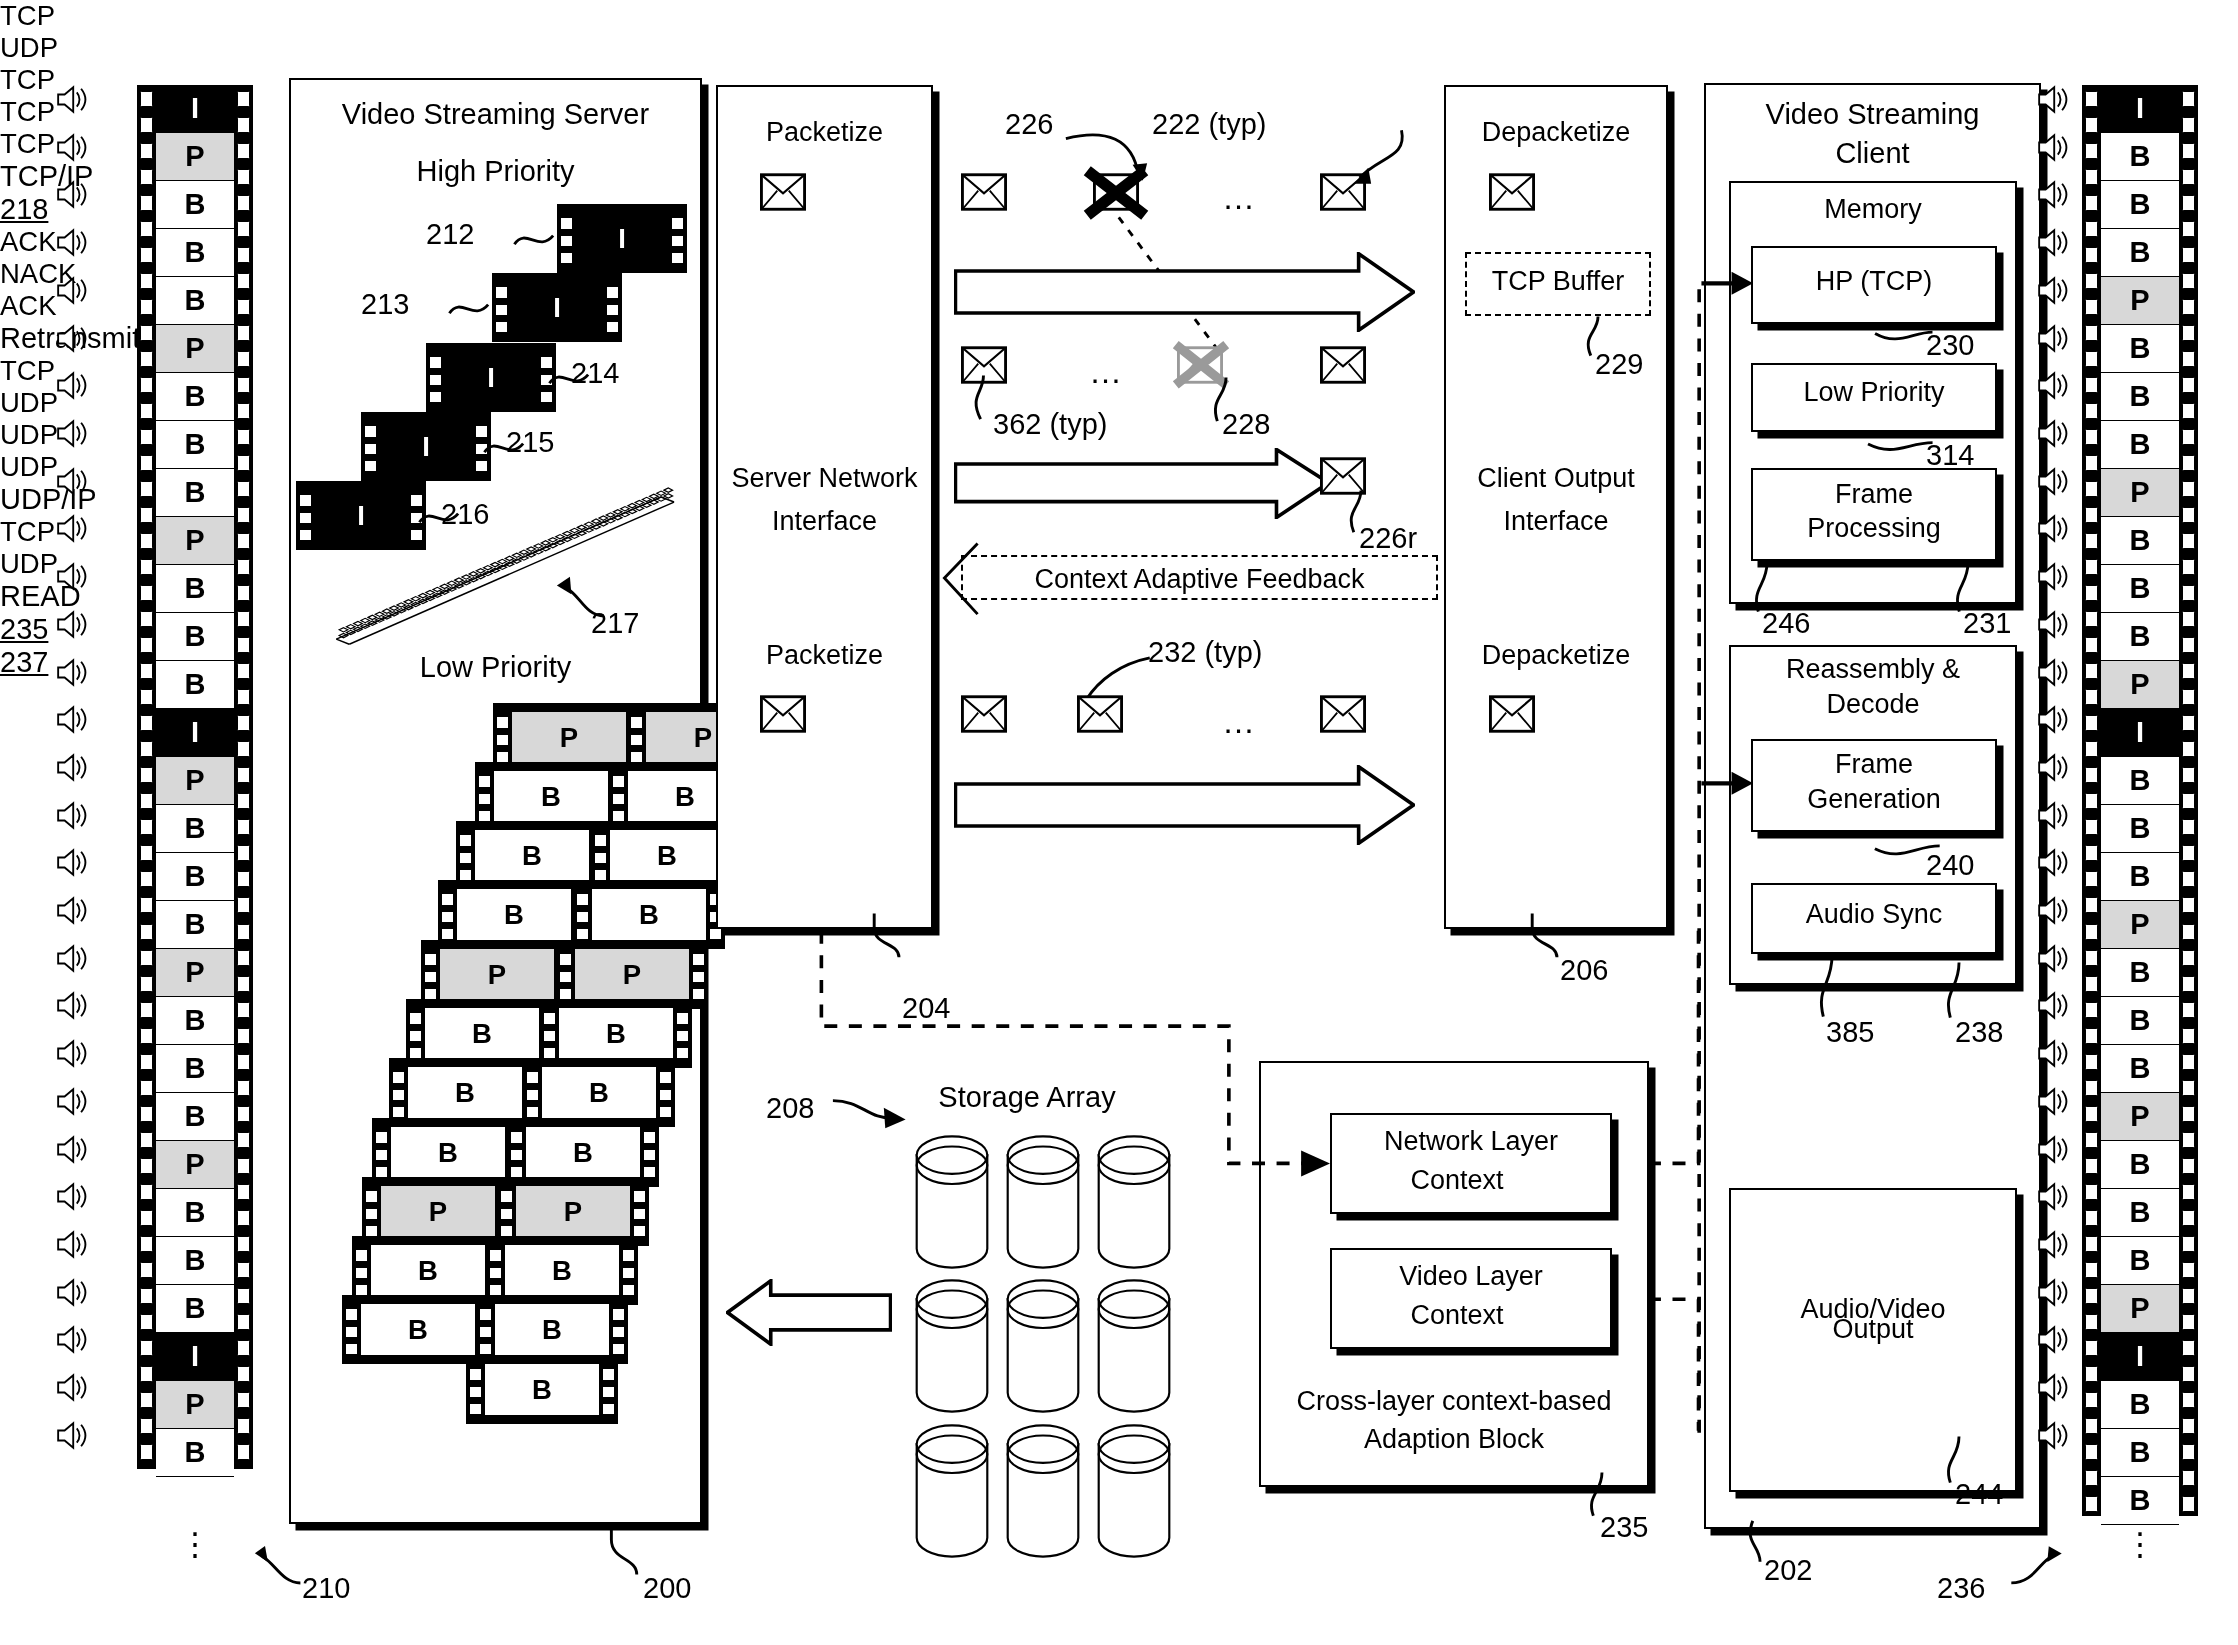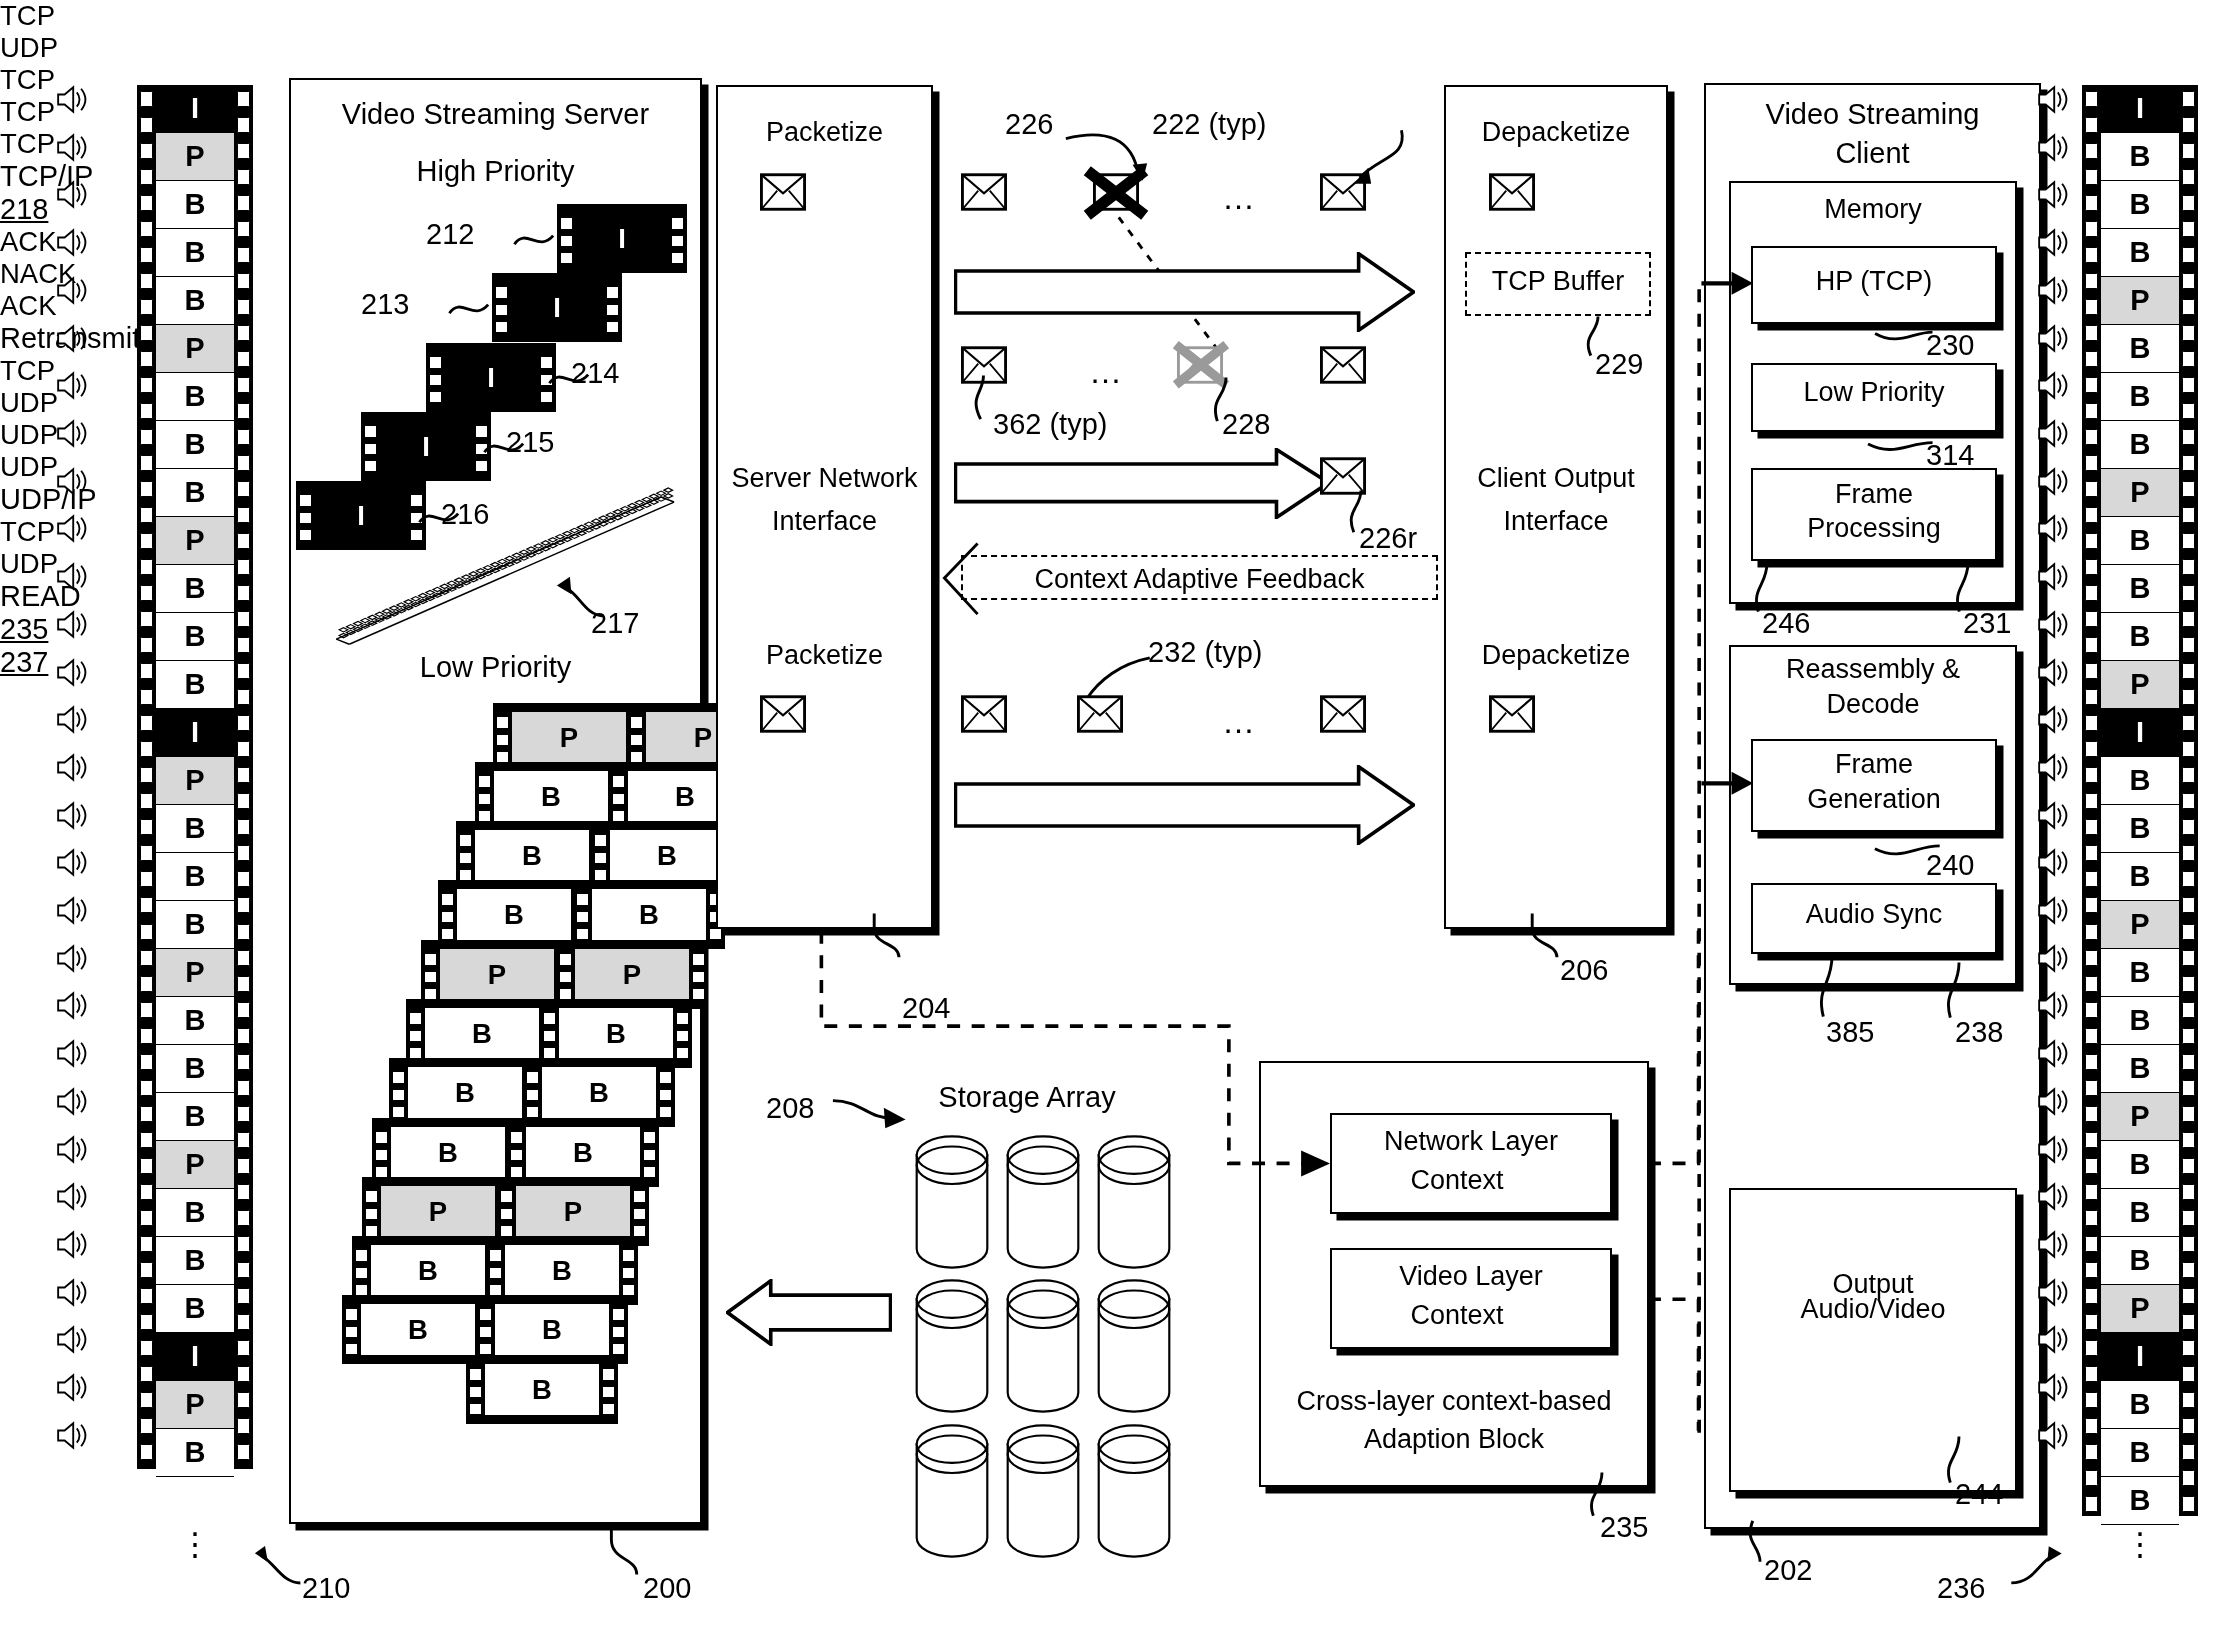--- a/index.html
+++ b/index.html
@@ -1168,21 +1168,21 @@
   <svg class="abs" style="left:1800px;top:954px;" width="51" height="67" viewBox="0 0 70 92">
      <path d="M44,2 C44,42 22,46 32,86" stroke="#000" stroke-width="4" fill="none"></path>
   </svg>
   <div class="num" style="left:1955px;top:1016px;">238</div>
   <svg class="abs" style="left:1927px;top:961px;" width="51" height="61" viewBox="0 0 70 84">
      <path d="M44,2 C44,38 22,42 32,78" stroke="#000" stroke-width="4" fill="none"></path>
   </svg>
 
   <div class="box" style="left:1729px;top:1188px;width:288px;height:304px;"></div>
   <div class="lbl" style="left:1729px;top:1294px;width:288px;">Audio/Video</div>
-  <div class="lbl" style="left:1729px;top:1269px;width:288px;">Output</div>
+  <div class="lbl" style="left:1729px;top:1314px;width:288px;">Output</div>
   <div class="num" style="left:1955px;top:1478px;">244</div>
   <svg class="abs" style="left:1927px;top:1435px;" width="51" height="52" viewBox="0 0 70 72">
      <path d="M44,2 C44,32 22,36 32,66" stroke="#000" stroke-width="4" fill="none"></path>
   </svg>
 
   <div class="abs" id="right-strip-host" style="left:2082px;top:85px;width:116px;">
       <div class="vstrip" style="left: 0px; top: 0px; width: 116px; height: 1431px;">
         <div class="vframe I">I</div>
         <div class="vframe B">B</div>
         <div class="vframe B">B</div>

